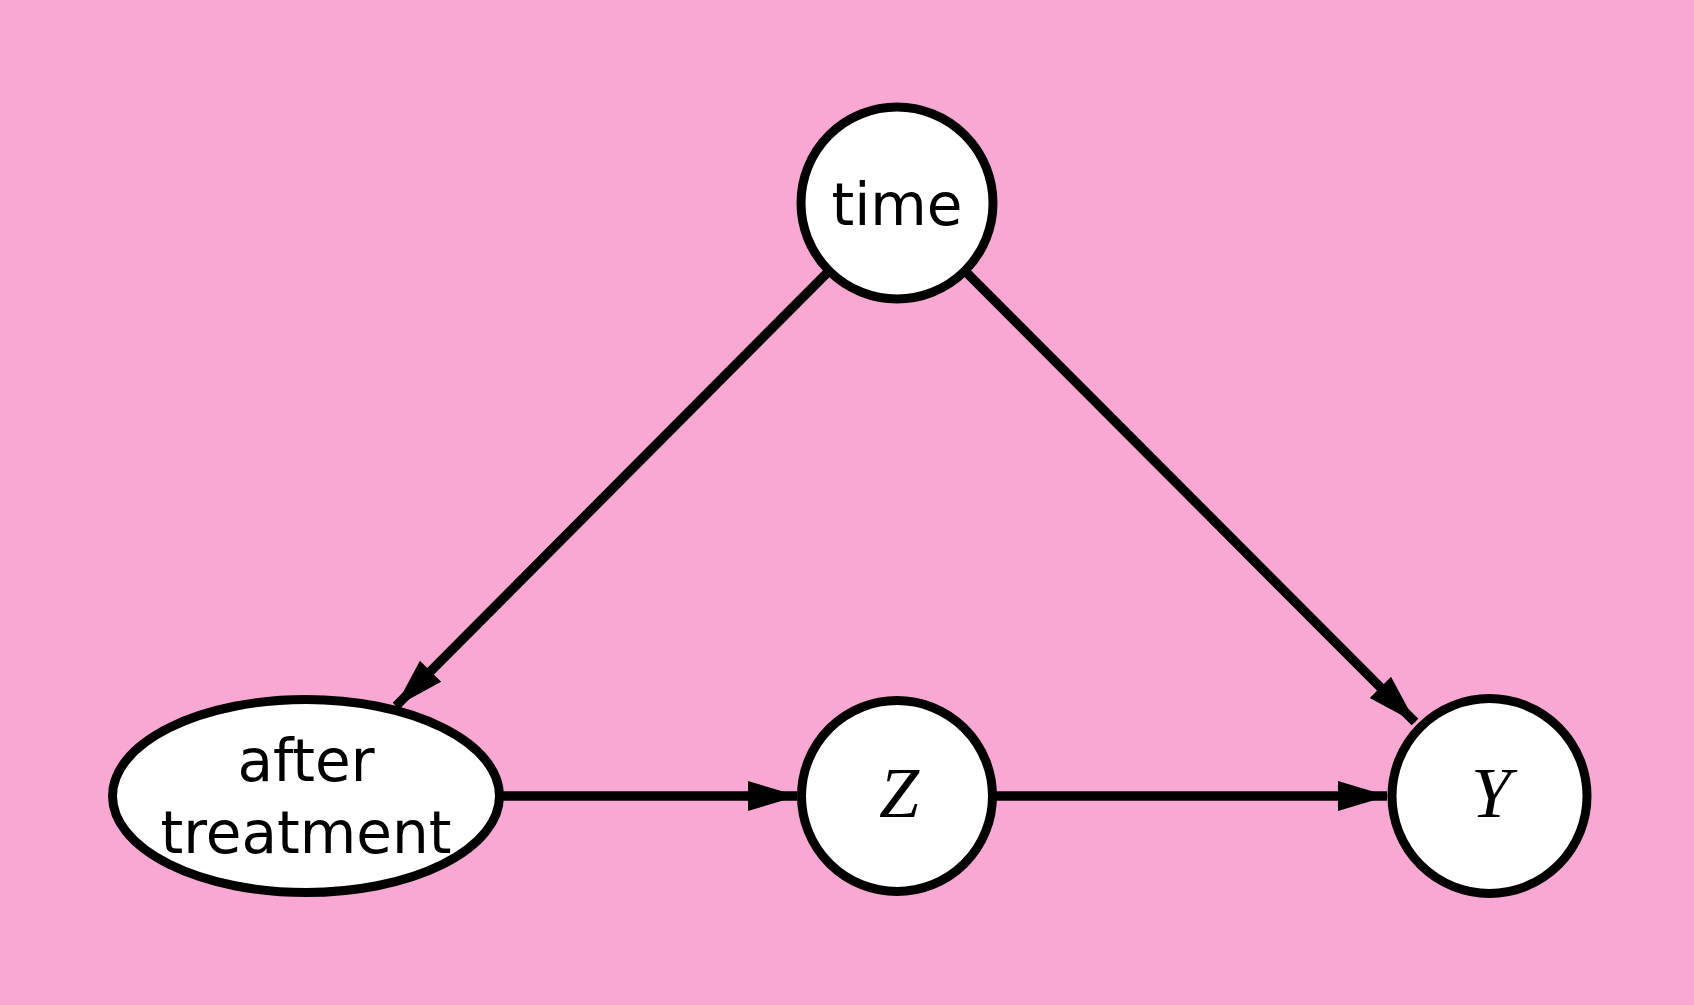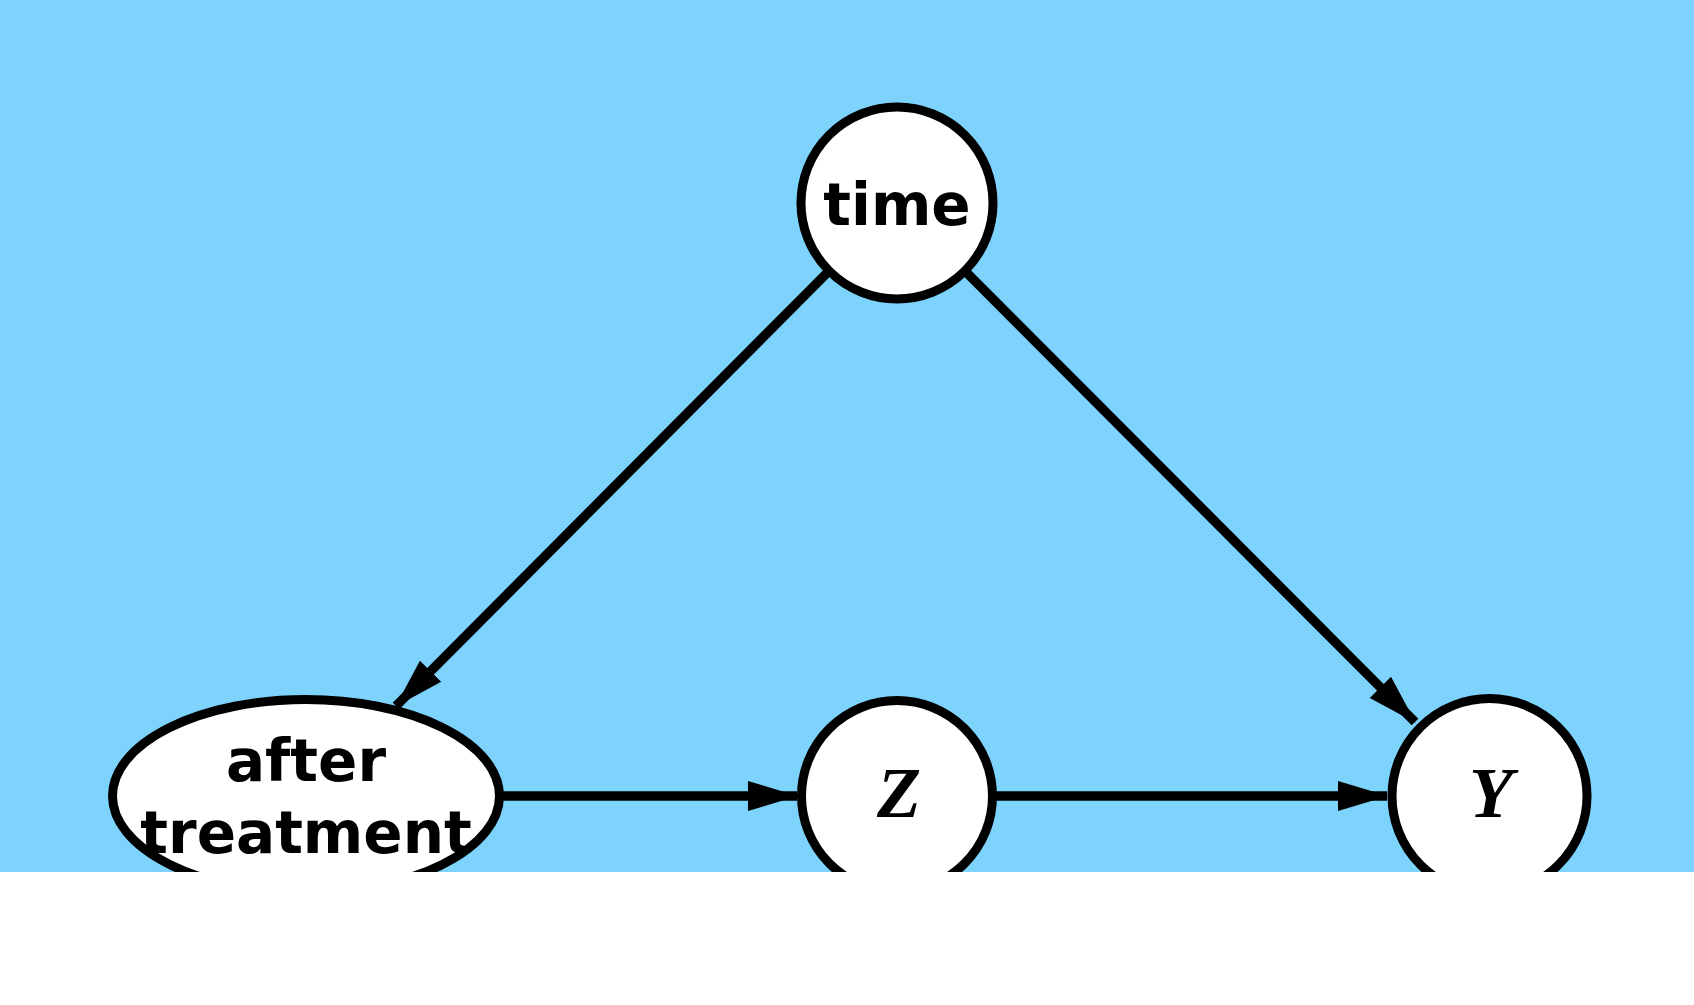--- a/index.html
+++ b/index.html
@@ -3,24 +3,23 @@
 <meta charset="utf-8">
 <style>
   html, body {
     margin: 0;
     padding: 0;
     background: #ffffff;
   }
   .canvas {
     position: relative;
     width: 1694px;
-    height: 872px;
-    background: #7dd3fc;
+    height: 1005px;
+    background: #f9a8d4;
     overflow: hidden;
-    font-weight: bold;
   }
   svg.dag {
     position: absolute;
     left: 0;
     top: 0;
     width: 1694px;
     height: 1005px;
     display: block;
   }
   .node-shape {

